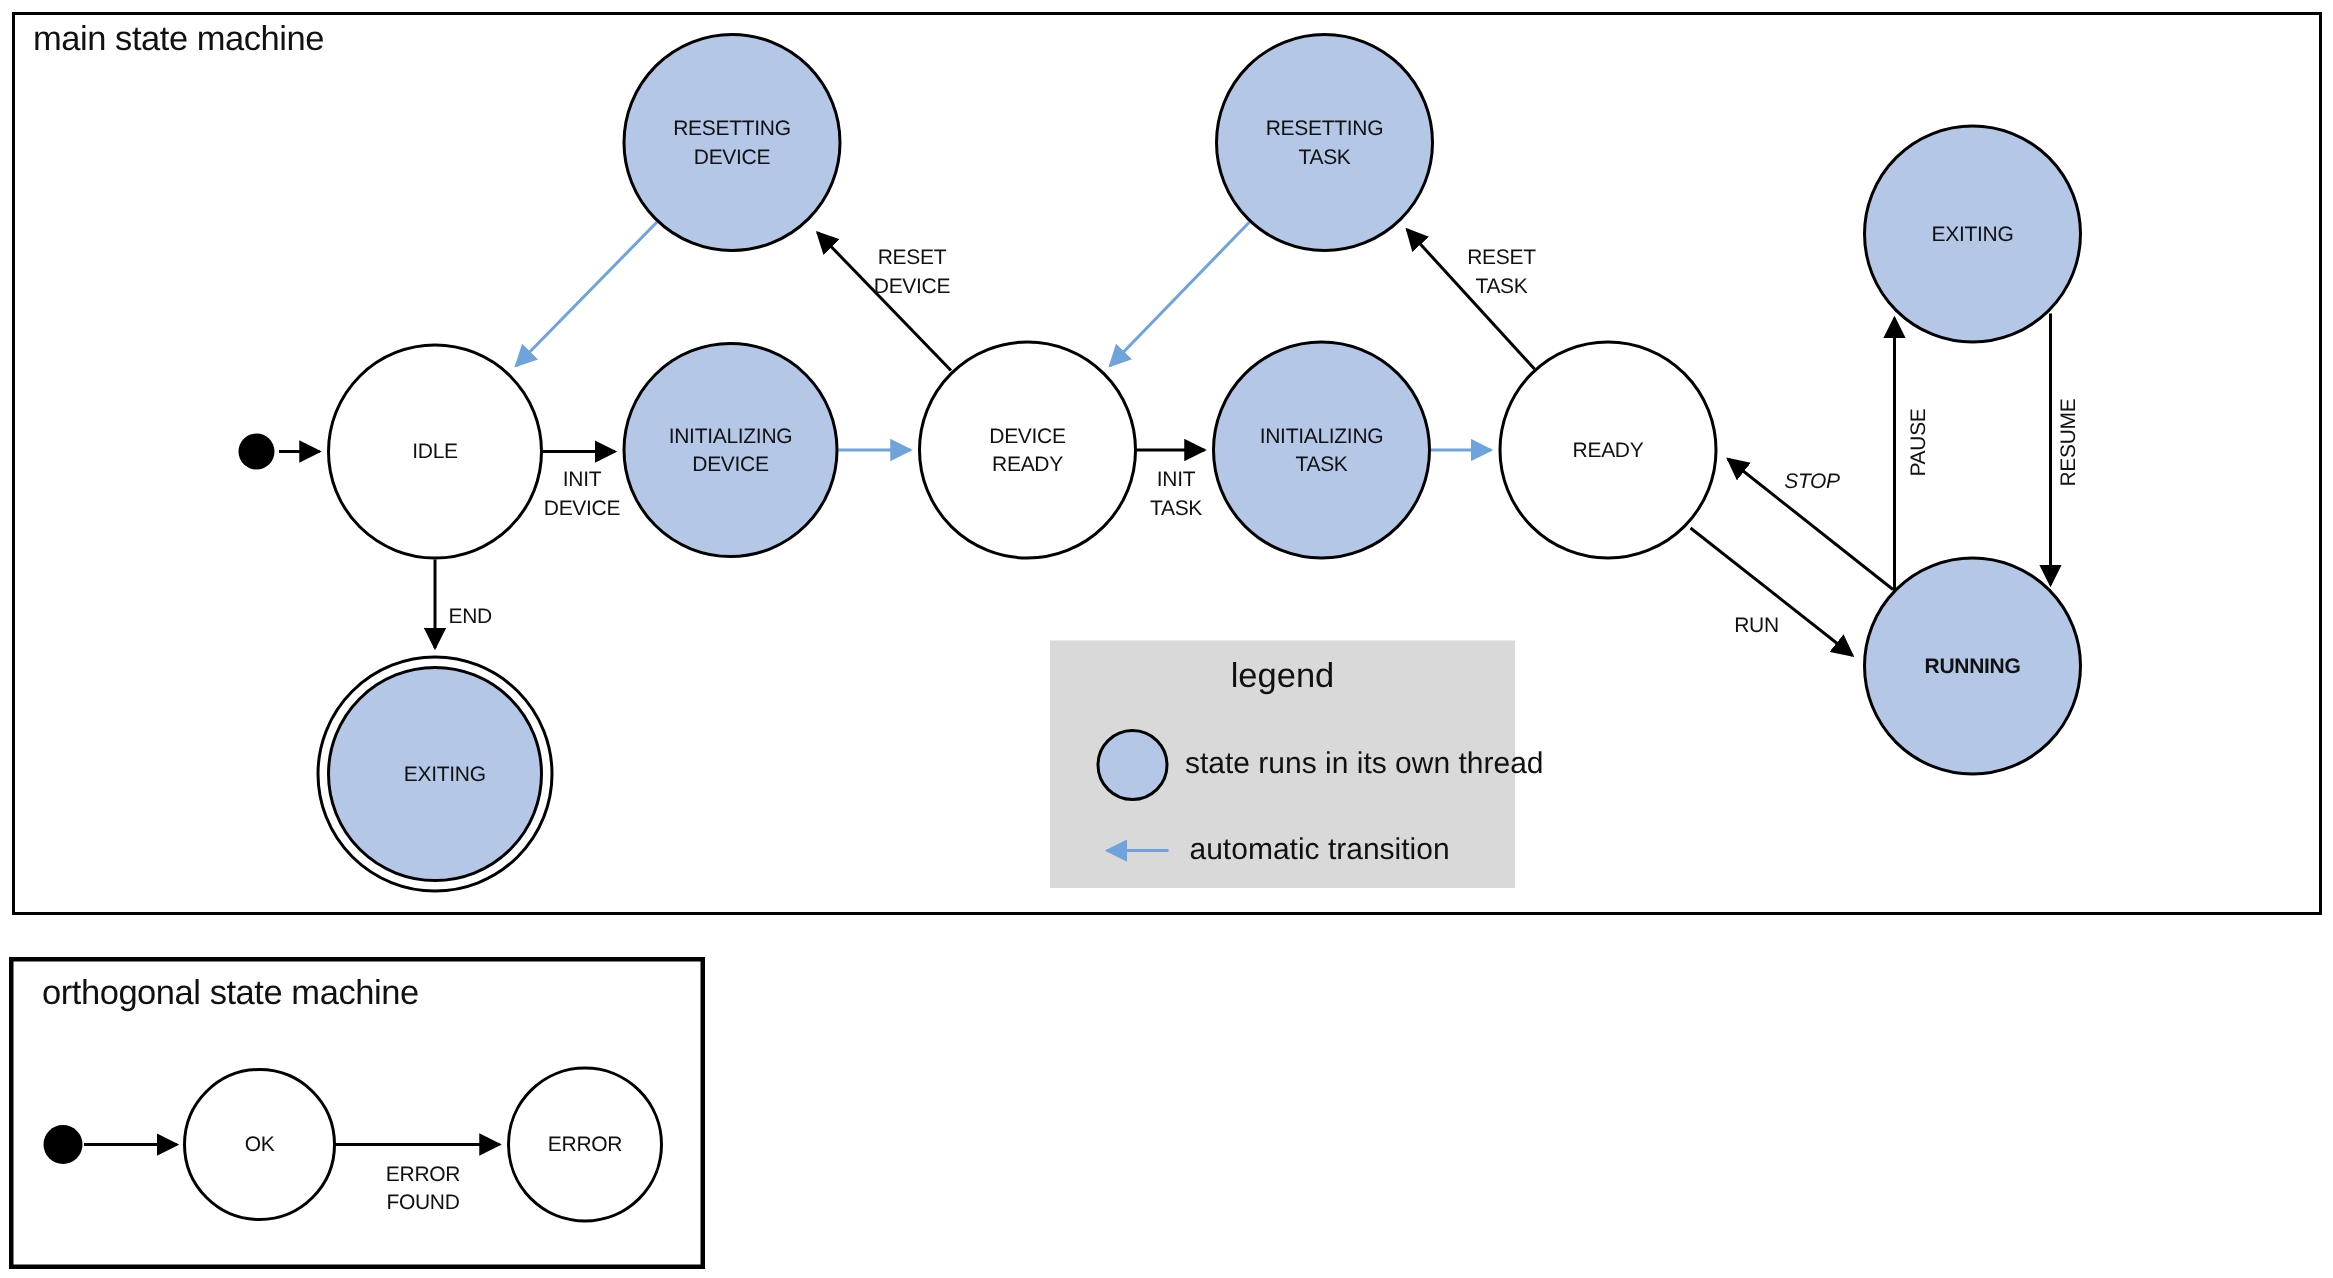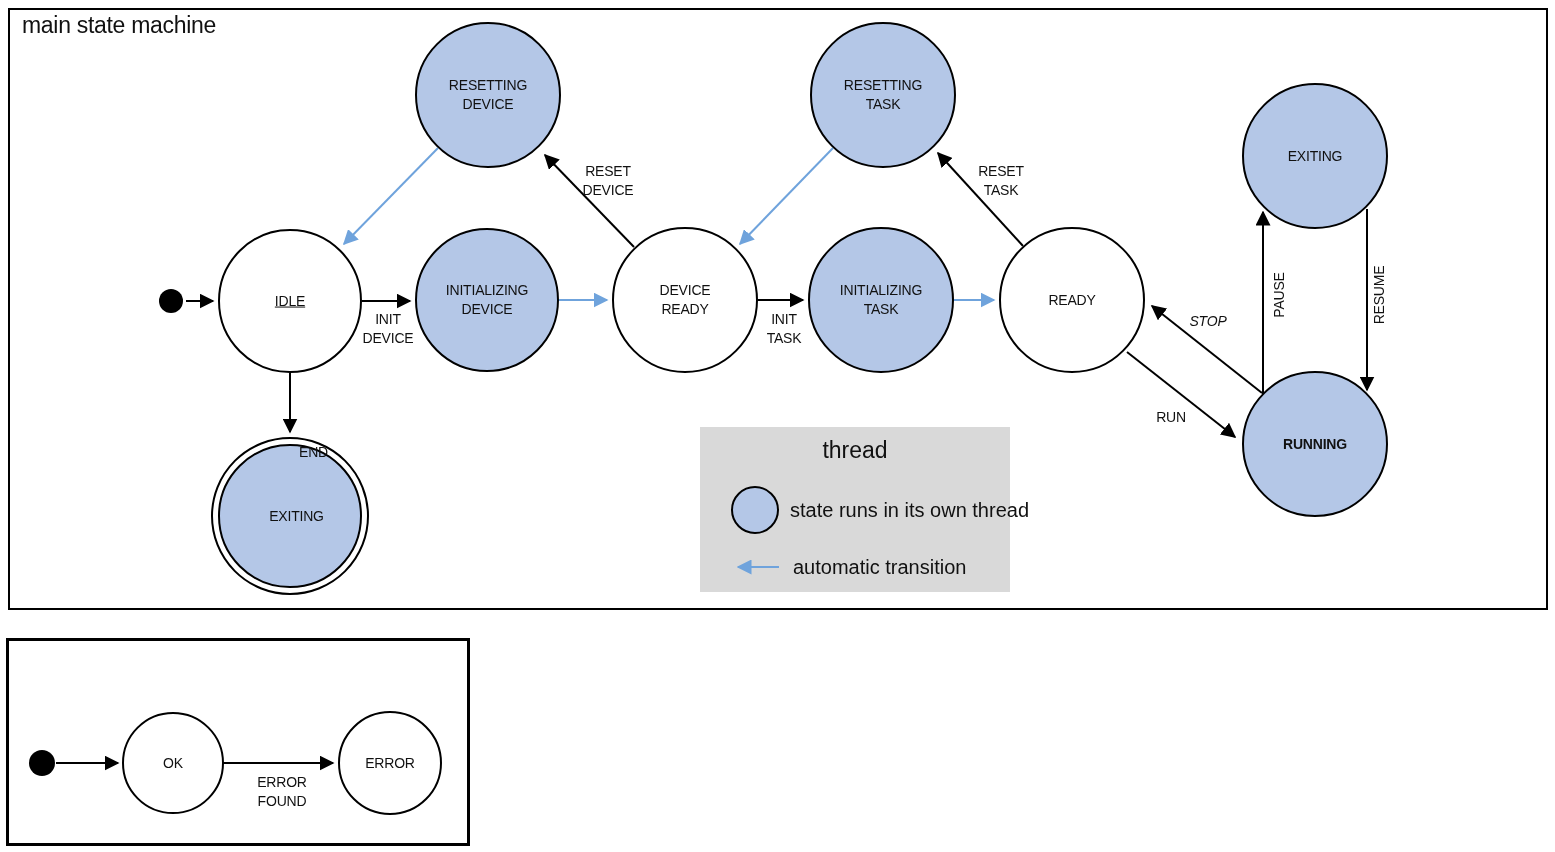--- a/index.html
+++ b/index.html
@@ -11,38 +11,39 @@
   .main-frame{left:8px;top:8px;width:1540px;height:602px;}
   .ortho-frame{left:6px;top:638px;width:464px;height:208px;border-width:3px;}
   .legend-box{position:absolute;left:700px;top:427px;width:310px;height:165px;background:var(--legend-bg,#d9d9d9);}
   .panel-title{position:absolute;font-size:23px;letter-spacing:-0.3px;color:#111;}
   .legend-title{position:absolute;left:700px;top:437px;width:310px;text-align:center;font-size:23px;}
   .layer{position:absolute;left:0;top:0;pointer-events:none;}
   .lbl{
     position:absolute;font-size:14px;line-height:1.35;text-align:center;
     white-space:pre-line;transform:translate(-50%,-50%);letter-spacing:-0.2px;color:#111;
   }
-  .lbl.left{transform:translate(0,-50%);text-align:left;margin-top:41px;}
+  .lbl.left{transform:translate(0,-50%);text-align:left;}
   .lbl.rot{transform:translate(-50%,-50%) rotate(-90deg);}
   .legend-item-label{position:absolute;font-size:20px;transform:translate(0,-50%);color:#111;}
   .state-stroke{stroke:#000;stroke-width:2px;}
   .edge{stroke:#000;stroke-width:2px;fill:none;}
   .edge.auto{stroke:var(--auto-arrow,#6fa3dc);}
 </style>
 </head>
 <body>
 
 <div class="page">
 
   <div class="frame main-frame"></div>
   <div class="frame ortho-frame"></div>
   <div class="legend-box"></div>
 
   <div class="panel-title" style="left:22px;top:12px;">main state machine</div>
-  <div class="legend-title">thread</div>
+  <div class="panel-title" style="left:28px;top:648px;">orthogonal state machine</div>
+  <div class="legend-title">legend</div>
 
   <svg class="layer" width="1555" height="852" viewBox="0 0 1555 852">
     <defs>
       <marker id="ah-black" viewBox="0 0 10 10" refX="9" refY="5" markerWidth="7.5" markerHeight="7.5" orient="auto-start-reverse">
           <path d="M0,0 L10,5 L0,10 z" fill="#000"></path>
         </marker>
       <marker id="ah-blue" viewBox="0 0 10 10" refX="9" refY="5" markerWidth="7.5" markerHeight="7.5" orient="auto-start-reverse">
           <path d="M0,0 L10,5 L0,10 z" style="fill:var(--auto-arrow,#6fa3dc)"></path>
         </marker>
     </defs>
@@ -79,21 +80,21 @@
     <circle cx="1315" cy="444" r="72" style="fill:var(--state-fill,#b4c7e7)" class="state-stroke"></circle>
     <circle cx="290" cy="516" r="78" fill="#fff" class="state-stroke"></circle>
     <circle cx="290" cy="516" r="71" style="fill:var(--state-fill,#b4c7e7)" class="state-stroke"></circle>
     <circle cx="173" cy="763" r="50" fill="#fff" class="state-stroke"></circle>
     <circle cx="390" cy="763" r="51" fill="#fff" class="state-stroke"></circle>
 
     <circle cx="755" cy="510" r="23" style="fill:var(--state-fill,#b4c7e7)" class="state-stroke"></circle>
     <line x1="779" y1="567" x2="738" y2="567" class="edge auto" marker-end="url(#ah-blue)"></line>
   </svg>
 
-  <div class="lbl" style="left:290px;top:301px;text-decoration:underline;">IDLE</div>
+  <div class="lbl" style="left:290px;top:301px;">IDLE</div>
   <div class="lbl" style="left:488px;top:95px;">RESETTING
 DEVICE</div>
   <div class="lbl" style="left:487px;top:300px;">INITIALIZING
 DEVICE</div>
   <div class="lbl" style="left:685px;top:300px;">DEVICE
 READY</div>
   <div class="lbl" style="left:883px;top:95px;">RESETTING
 TASK</div>
   <div class="lbl" style="left:881px;top:300px;">INITIALIZING
 TASK</div>

